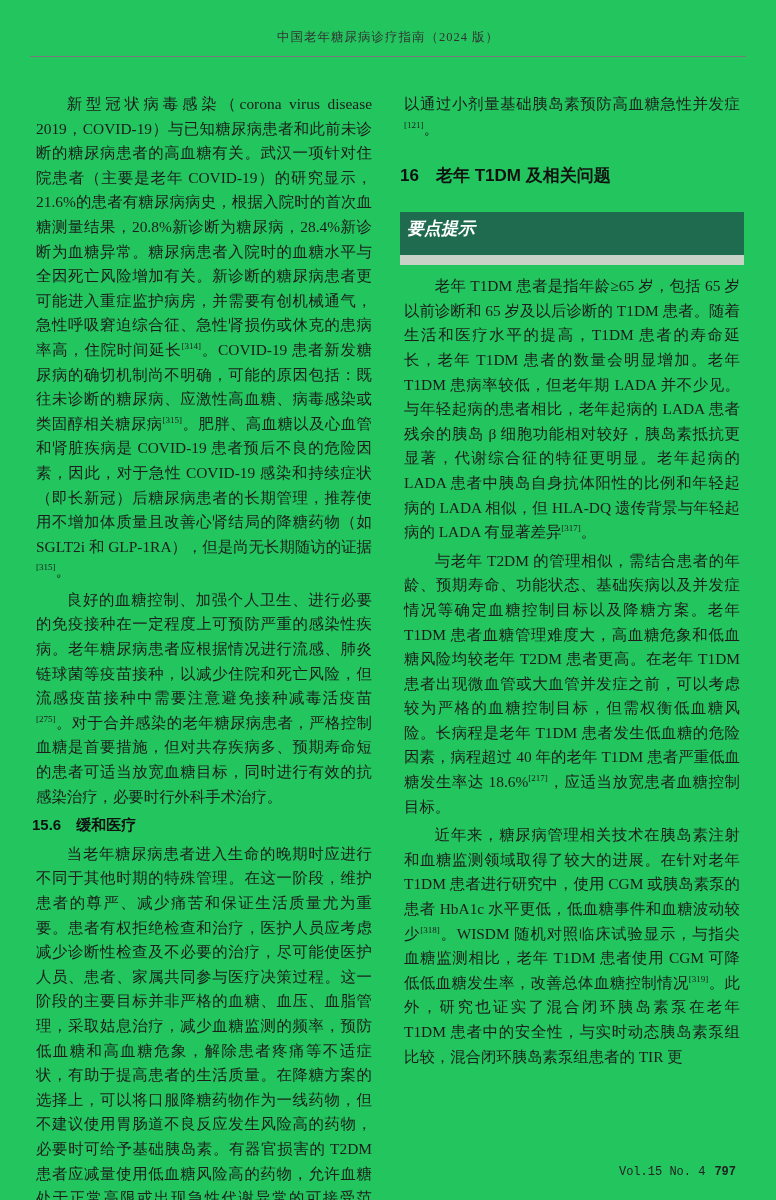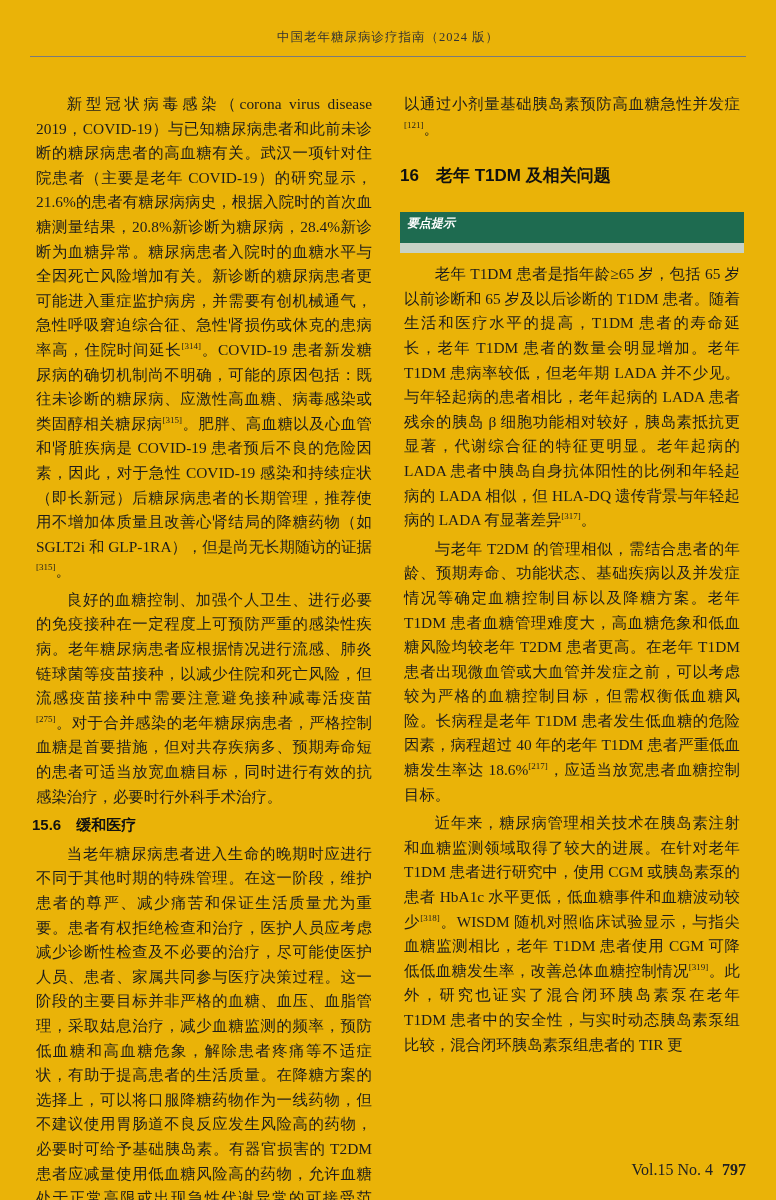--- a/index.html
+++ b/index.html
@@ -1,20 +1,20 @@
 <!DOCTYPE html>
 <html><head>
 <meta charset="utf-8">
 <style>
   html, body { margin: 0; padding: 0; background: #ffffff; }
   .page {
     position: relative;
     width: 776px;
     height: 1200px;
-    background: #eab308;
+    background: #22c55e;
     overflow: hidden;
     color: #1c1c1c;
     font-family: "Liberation Serif", "DejaVu Serif", serif;
   }
   .running-head {
     position: absolute;
     top: 29px; left: 0; right: 0;
     text-align: center;
     font-size: 12.5px;
     letter-spacing: 1px;
@@ -62,44 +62,44 @@
     line-height: 24px;
     margin: 23px 0 24px;
     color: #111;
   }
   .keypoints { margin: 0 0 9px; }
   .kp-header {
     background: var(--kp-dark, #1E6B50);
     color: var(--kp-text, #ffffff);
     font-weight: bold;
     font-style: italic;
-    font-size: 12px;
+    font-size: 17px;
     line-height: 22px;
     height: 31px;
-    padding: 0 7px;
+    padding: 6px 7px;
   }
   .kp-body {
     background: var(--kp-light, #C8D2C6);
     padding: 3px 7px 7px;
   }
   .kp-item {
     margin: 0;
     font-size: 14.6px;
     line-height: 22.6px;
     font-weight: bold;
     font-style: italic;
     text-align: justify;
     text-indent: 2em;
     color: #141414;
   }
   .footer {
     position: absolute;
-    right: 30px; bottom: 21px;
-    font-family: Liberation Serif, serif;
-    font-size: 16px;
+    right: 40px; bottom: 21px;
+    font-family: Liberation Mono, monospace;
+    font-size: 12px;
     color: #222;
   }
   .footer .pageno { font-weight: bold; margin-left: 9px; }
 </style>
 </head>
 <body>
 
 <div class="page" style="--kp-dark: #1E6B50; --kp-light: #C8D2C6; --kp-text: #FFFFFF; --rule: #7A7A7A;">
   <div class="running-head">中国老年糖尿病诊疗指南（2024 版）</div>
   <div class="head-rule"></div>

